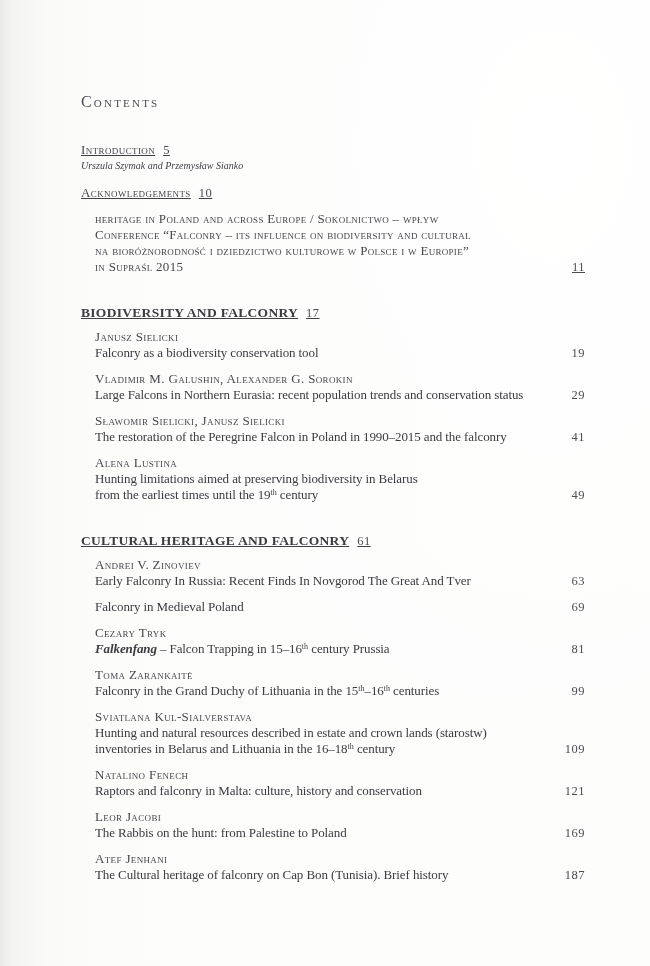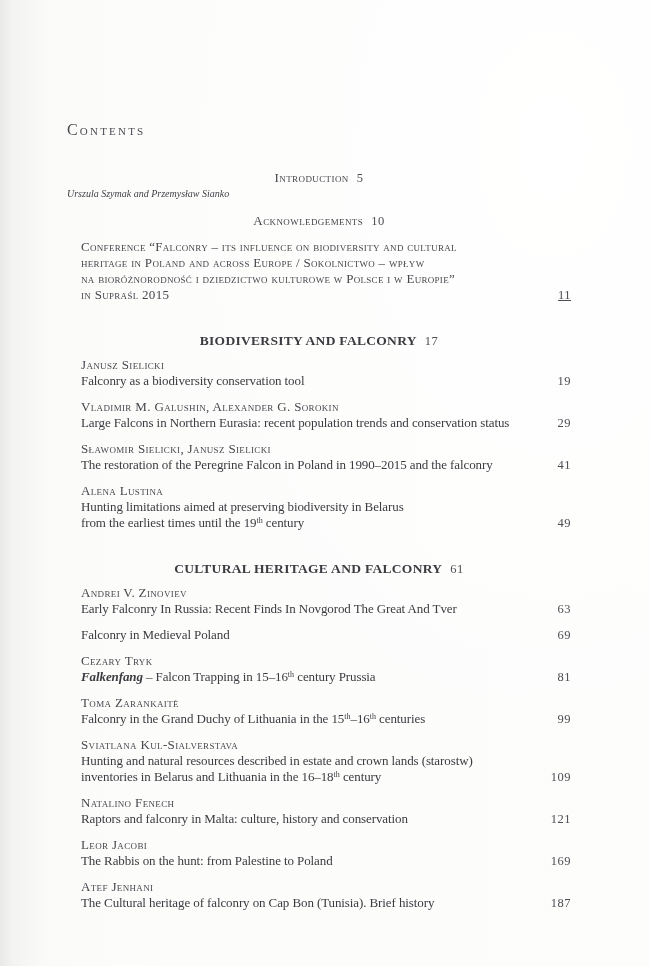--- a/index.html
+++ b/index.html
@@ -8,29 +8,29 @@
     background:#ffffff;
     font-family:"Liberation Serif","DejaVu Serif",serif;
   }
   .sheet{
     position:relative;width:650px;height:966px;
     background:
       radial-gradient(ellipse at 85% 15%, rgba(255,255,255,0.9) 0%, rgba(255,255,255,0) 60%),
       linear-gradient(90deg,#e9e9e8 0px,#f3f3f2 12px,#fafaf9 45px,#fcfcfb 110px,#fdfdfc 100%);
     color:#3f3f46;
   }
-  .content{position:absolute;left:67px;top:93px;width:504px;margin-top:28px;}
+  .content{position:absolute;left:81px;top:93px;width:504px;}
   .sc{font-variant:small-caps;}
   .toc-heading{
     font-variant:small-caps;
     font-size:16px;line-height:18px;letter-spacing:2.2px;
     color:#4a4a52;
     margin:0 0 31px 0;font-weight:normal;
   }
-  .row{display:flex;justify-content:center;align-items:baseline;}
+  .row{display:flex;justify-content:flex-start;align-items:baseline;text-decoration:underline;}
   .label{font-size:13px;line-height:16px;letter-spacing:0.4px;color:#46464d;}
   .pg{font-size:12.5px;line-height:16px;color:#4c4c53;margin-left:8px;white-space:nowrap;letter-spacing:0.5px;}
   .byline{font-style:italic;font-size:10px;line-height:16px;color:#3f3f46;}
   .ack{margin-top:11px;}
   .conference{position:relative;margin-top:10px;margin-left:14px;}
   .conference .cline{
     font-variant:small-caps;font-size:13px;line-height:16px;
     letter-spacing:0.3px;color:#46464d;white-space:nowrap;
   }
   .conference .pg{position:absolute;right:0;bottom:0;text-decoration:underline;}
@@ -70,22 +70,22 @@
     </div>
 
     <div class="front-item ack">
       <div class="row">
         <span class="label sc">Acknowledgements</span>
         <span class="pg">10</span>
       </div>
     </div>
 
     <div class="conference">
+      <div class="cline">heritage in Poland and across Europe / Sokolnictwo – wpływ</div>
       <div class="cline">Conference “Falconry – its influence on biodiversity and cultural</div>
-      <div class="cline">heritage in Poland and across Europe / Sokolnictwo – wpływ</div>
       <div class="cline">na bioróżnorodność i dziedzictwo kulturowe w Polsce i w Europie”</div>
       <div class="cline">in Supraśl 2015</div>
       <span class="pg">11</span>
     </div>
 
     <div class="section-heading row">
       <span class="stitle">BIODIVERSITY AND FALCONRY</span>
       <span class="pg">17</span>
     </div>
 

